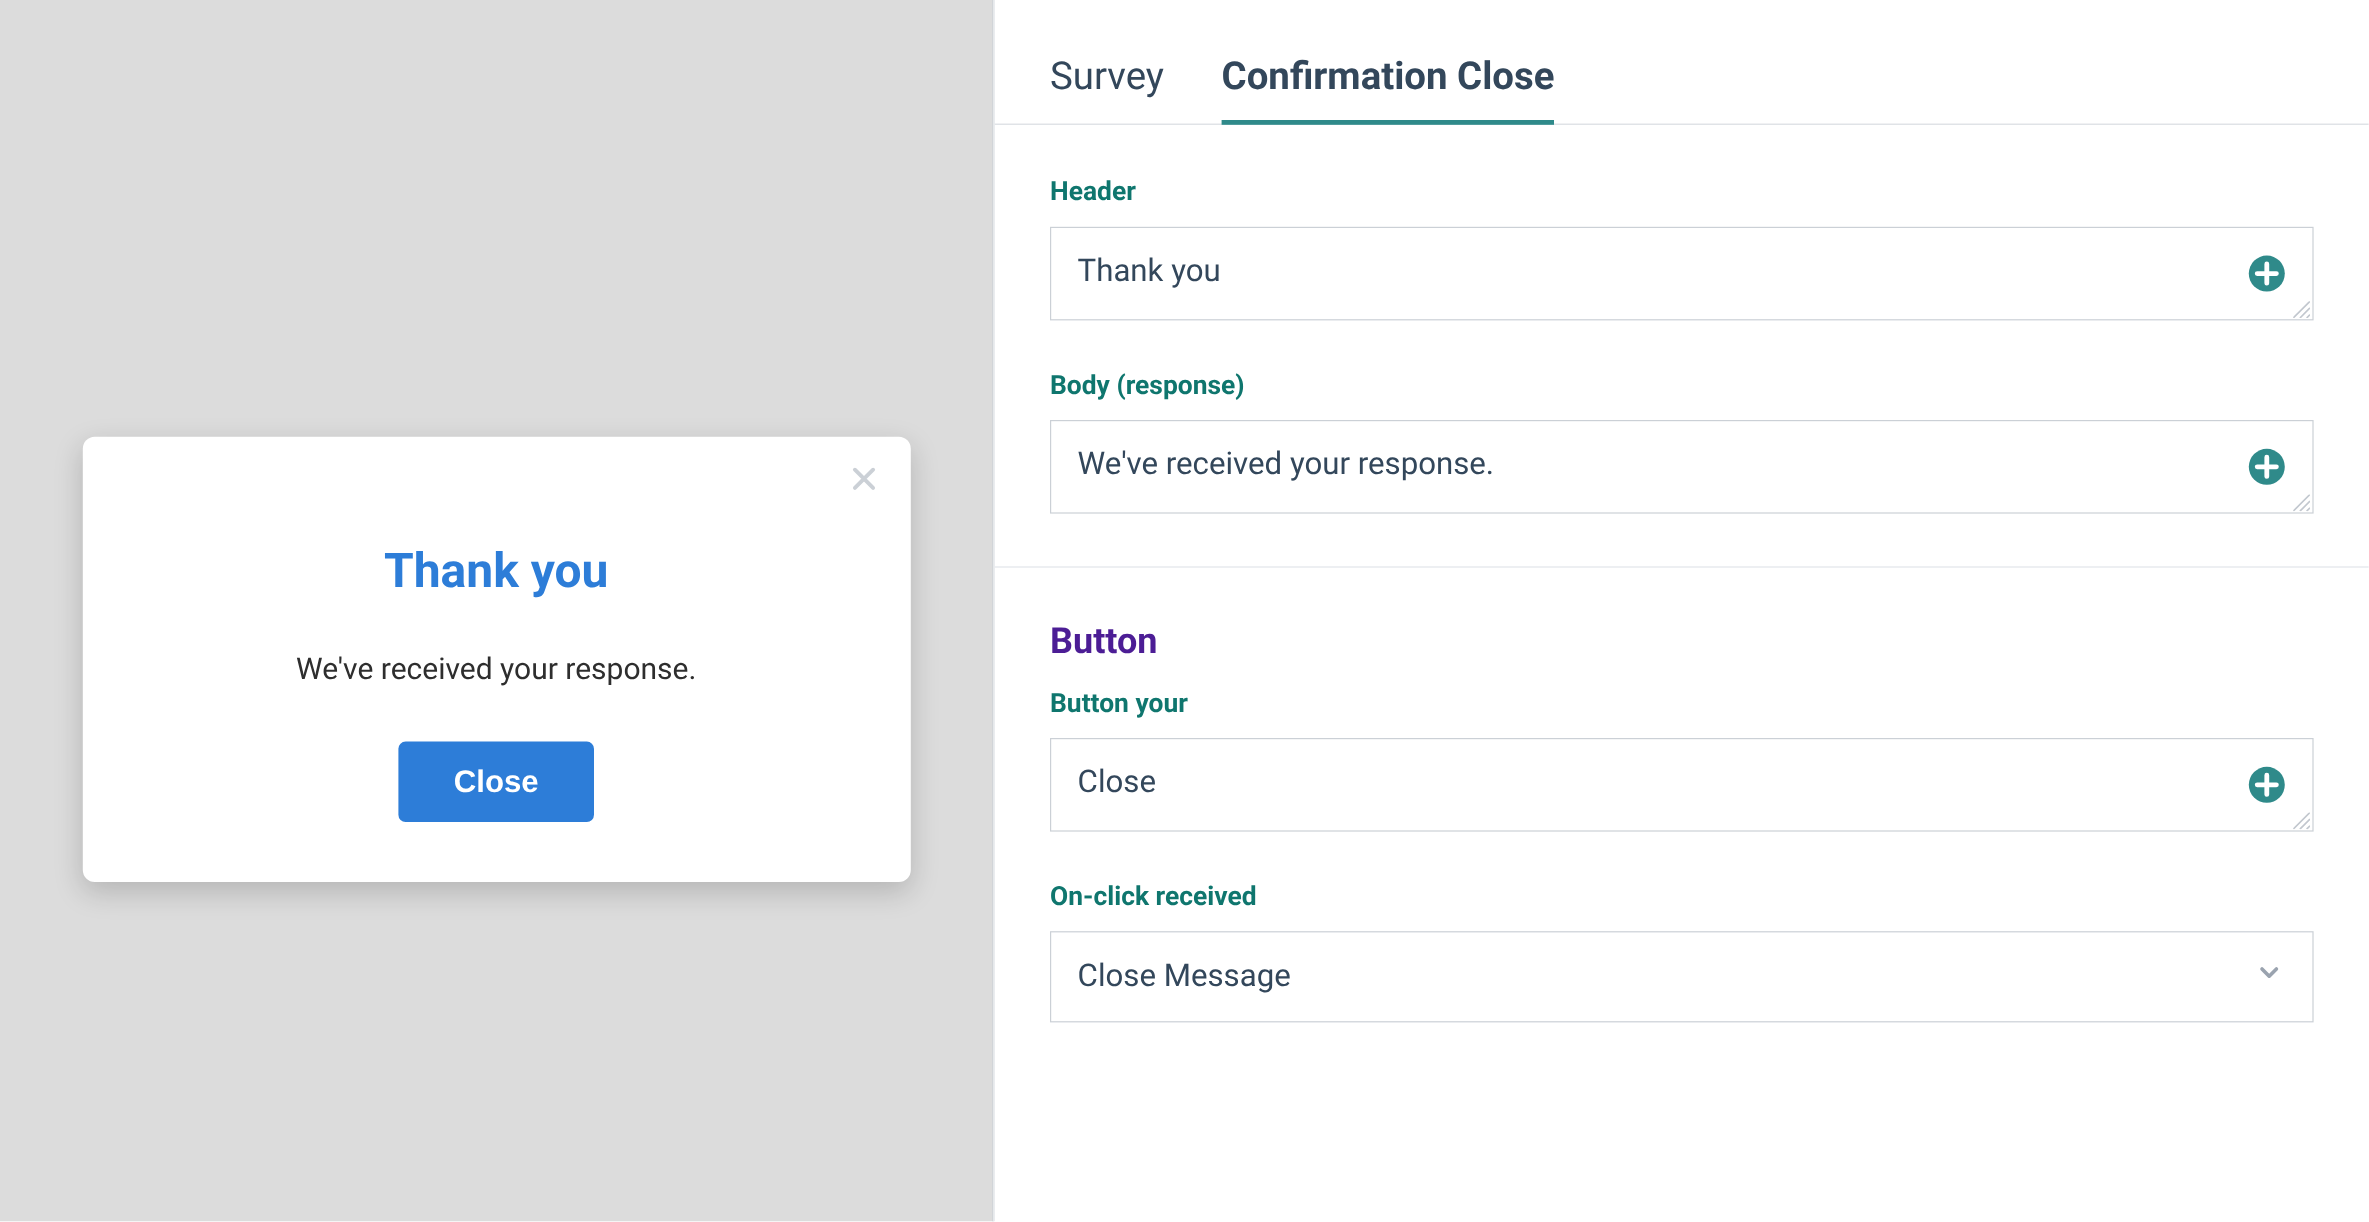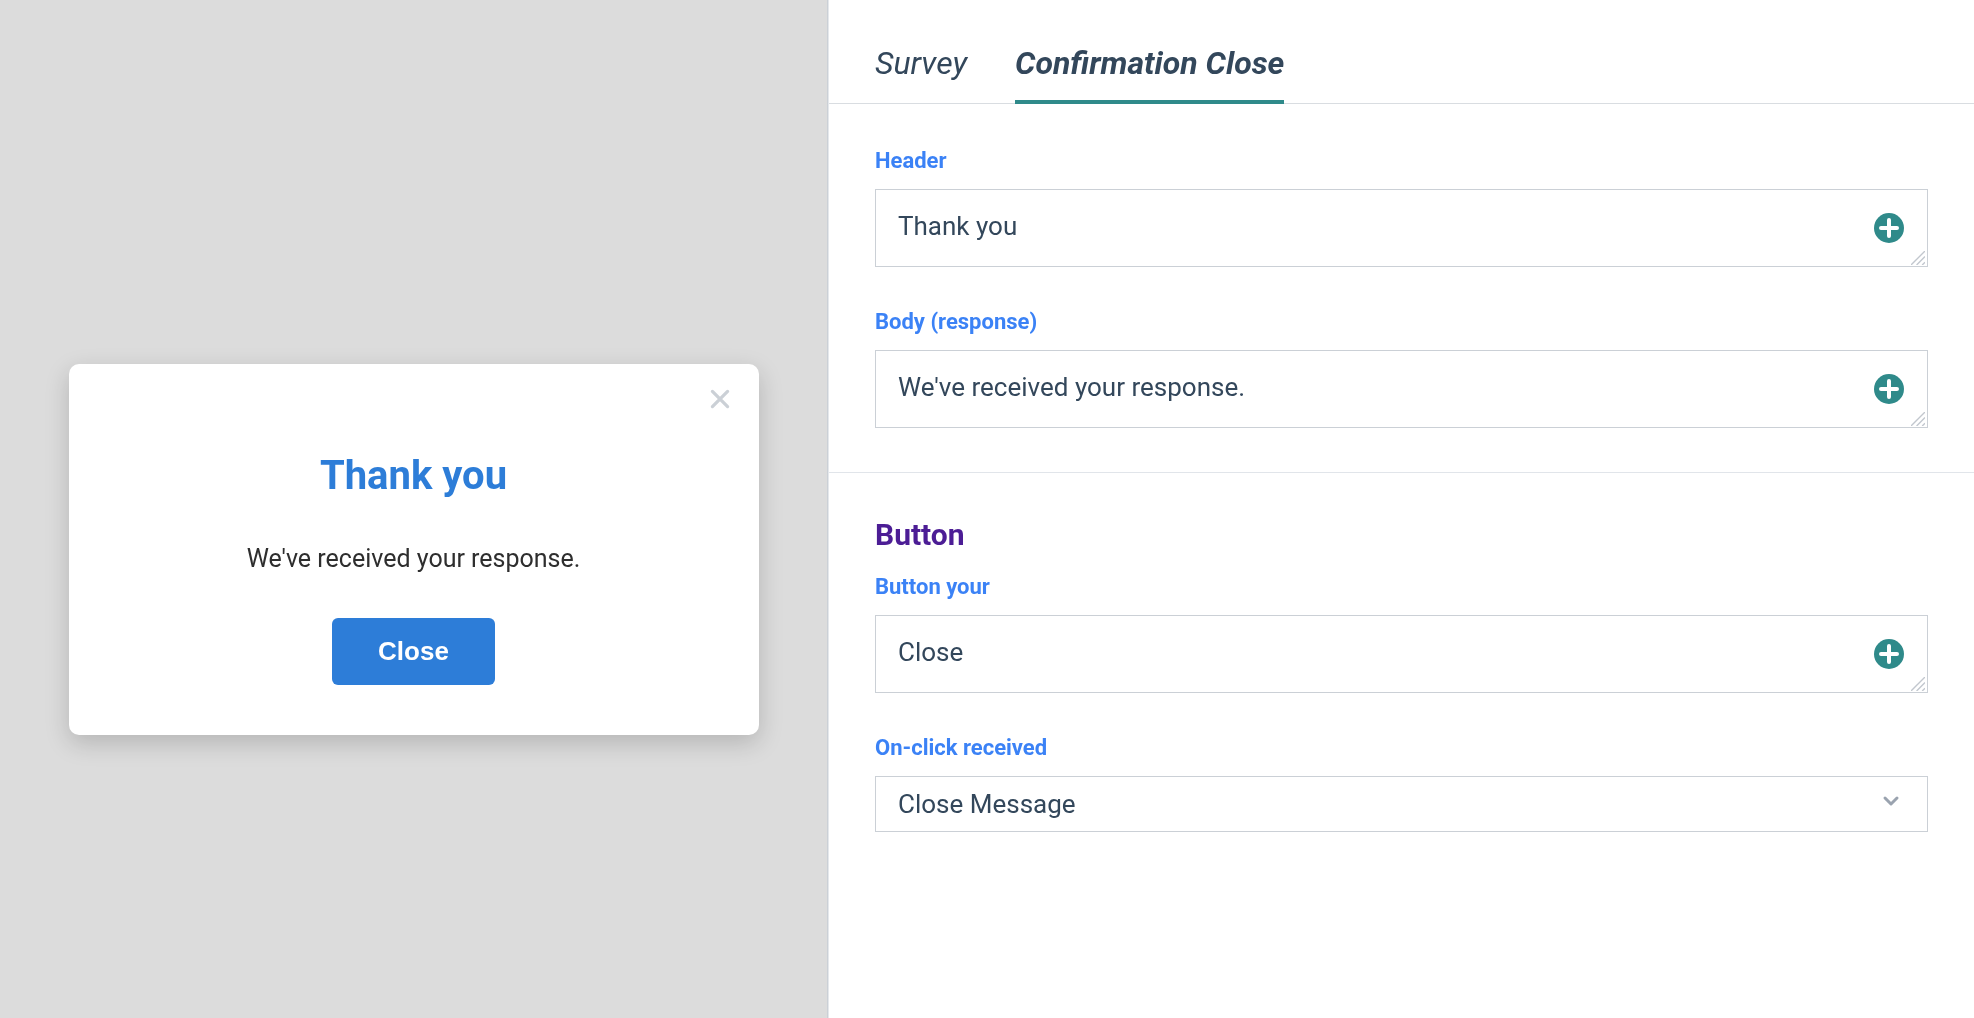--- a/index.html
+++ b/index.html
@@ -80,21 +80,20 @@
     border-left: 1px solid #e5e8ec;
     padding: 0;
     display: flex;
     flex-direction: column;
   }
   .tabs {
     display: flex;
     gap: 48px;
     padding: 44px 46px 0 46px;
     border-bottom: 1px solid #d9dde1;
-    font-style: italic;
   }
   .tab {
     font-size: 32px;
     color: #33475b;
     padding-bottom: 18px;
     cursor: pointer;
     border-bottom: 4px solid transparent;
     margin-bottom: -1px;
   }
   .tab.active {
@@ -107,21 +106,21 @@
   }
   .divider {
     height: 1px;
     background: #e1e5ea;
     width: 100%;
   }
 
   .field-label {
     font-size: 22px;
     font-weight: 700;
-    color: #3b82f6;
+    color: #0f766e;
     margin-bottom: 16px;
   }
   .section-title {
     font-size: 30px;
     font-weight: 700;
     color: #4c1d95;
     margin-bottom: 22px;
   }
 
   .field-row { margin-bottom: 42px; }
@@ -165,21 +164,21 @@
     width: 14px; height: 14px;
     pointer-events: none;
     opacity: .6;
   }
 
   .select-control {
     position: relative;
     width: 100%;
     border: 1px solid #cbd0d6;
     background: #ffffff;
-    height: 56px;
+    height: 76px;
     display: flex;
     align-items: center;
     padding: 0 22px;
     cursor: pointer;
     font-size: 26px;
     color: #33475b;
   }
   .select-control .chevron {
     position: absolute;
     right: 24px;

